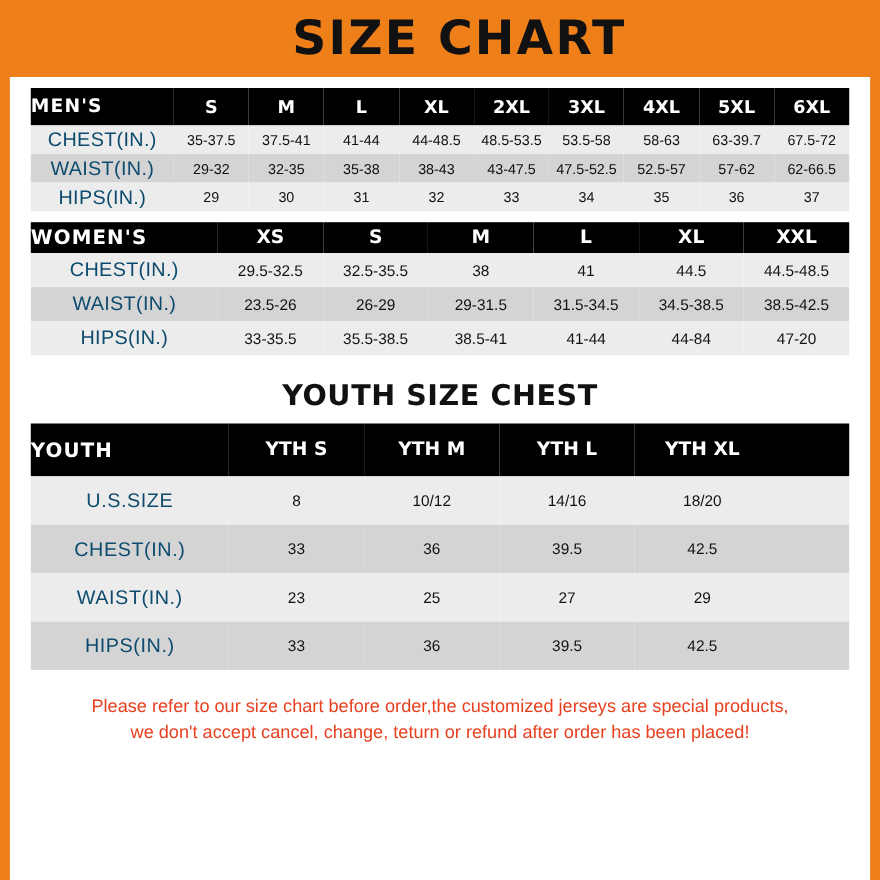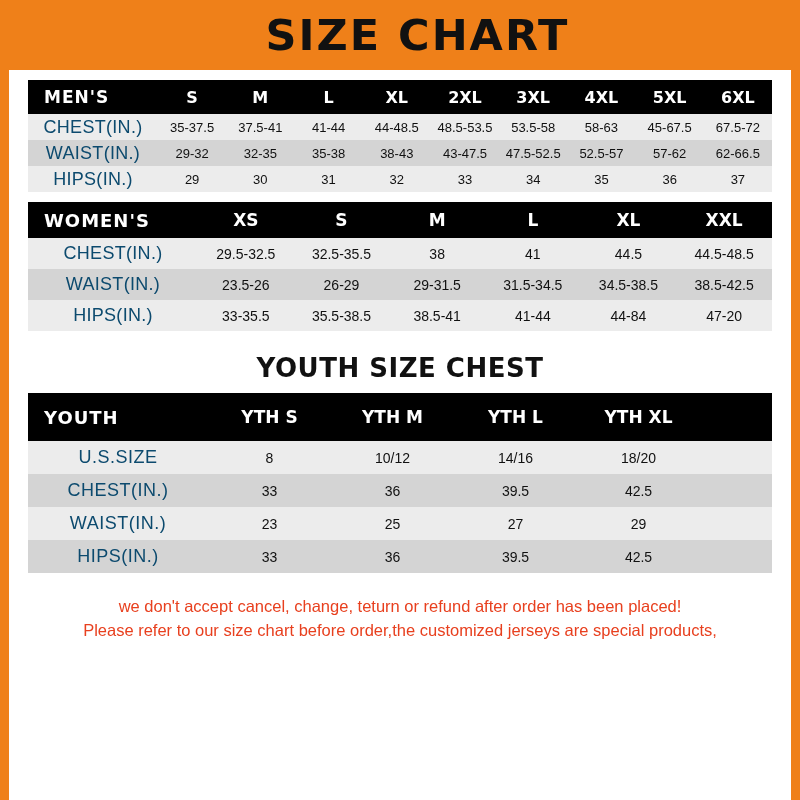--- a/index.html
+++ b/index.html
@@ -64,41 +64,40 @@
   thead th {
     background: #000000;
     color: #ffffff;
     font-family: "DejaVu Sans", sans-serif;
     font-weight: bold;
     height: 34px;
     font-size: 16px;
   }
   thead th.lead {
     text-align: left;
-    padding-left: 16px;
     font-size: 17px;
     letter-spacing: 1px;
   }
   tbody tr.odd td { background: #ececec; }
   tbody tr.even td { background: #d4d4d4; }
   tbody td.lead {
     font-size: 18px;
     letter-spacing: 0.3px;
     color: #0c4a6e;
     text-align: center;
   }
 
   
-  .tbl-women thead th { font-size: 17px; height: 36px; }
+  .tbl-women thead th { font-size: 17px; height: 28px; }
   .tbl-women thead th.lead { font-size: 18px; }
   .tbl-women td { font-size: 14px; height: 31px; }
 
   .tbl-youth thead th { font-size: 17px; height: 48px; }
   .tbl-youth thead th.lead { font-size: 18px; }
-  .tbl-youth td { font-size: 14px; height: 33px; }
+  .tbl-youth td { font-size: 14px; height: 44px; }
   .tbl-youth td.lead { letter-spacing: 0.5px; }
 
   .notice {
     margin: 22px auto 0 auto;
     width: 756px;
     text-align: center;
     color: #e8401f;
     font-size: 16.5px;
     line-height: 1.45;
     font-family: "Liberation Sans", sans-serif;
@@ -136,21 +135,21 @@
     <tbody>
       <tr class="odd">
         <td class="lead">CHEST(IN.)</td>
         <td>35-37.5</td>
         <td>37.5-41</td>
         <td>41-44</td>
         <td>44-48.5</td>
         <td>48.5-53.5</td>
         <td>53.5-58</td>
         <td>58-63</td>
-        <td>45-67.5</td>
+        <td>63-39.7</td>
         <td>67.5-72</td>
       </tr>
       <tr class="even">
         <td class="lead">WAIST(IN.)</td>
         <td>29-32</td>
         <td>32-35</td>
         <td>35-38</td>
         <td>38-43</td>
         <td>43-47.5</td>
         <td>47.5-52.5</td>
@@ -267,17 +266,17 @@
         <td>33</td>
         <td>36</td>
         <td>39.5</td>
         <td>42.5</td>
         <td></td>
       </tr>
     </tbody>
   </table>
 
   <div class="notice">
+    <div>Please refer to our size chart before order,the customized jerseys are special products,</div>
     <div>we don't accept cancel, change, teturn or refund after order has been placed!</div>
-    <div>Please refer to our size chart before order,the customized jerseys are special products,</div>
   </div>
 
 </div>
 
 </body></html>

